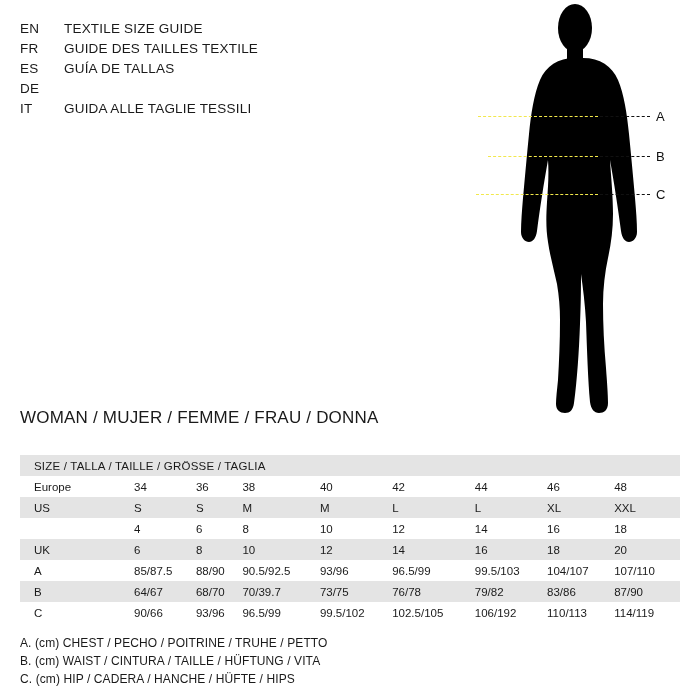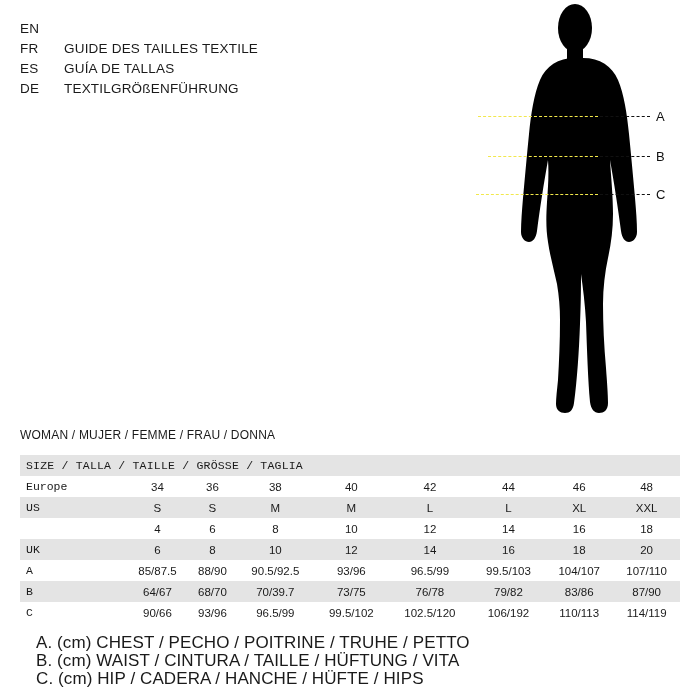--- a/index.html
+++ b/index.html
@@ -69,22 +69,22 @@
     position: absolute;
     font-size: 13px;
     font-weight: 400;
     color: #111;
   }
 
   
   .woman-head {
     position: absolute;
     left: 20px;
-    top: 428px;
-    font-size: 12px;
+    top: 408px;
+    font-size: 17px;
     letter-spacing: 0.2px;
     font-weight: 400;
   }
   table.size-table {
     position: absolute;
     left: 20px;
     top: 455px;
     width: 660px;
     border-collapse: collapse;
     font-size: 11.5px;
@@ -92,63 +92,64 @@
   table.size-table td {
     padding: 3px 0 3px 0;
     color: #1a1a1a;
     font-weight: 400;
     height: 15px;
   }
   table.size-table tr.shaded td {
     background: #e4e4e4;
   }
   table.size-table td.label {
-    padding-left: 6px;
+    padding-left: 14px;
     text-align: left;
     width: 100px;
-    font-family: Liberation Mono, monospace;
   }
   table.size-table td.val {
-    text-align: center;
   }
   tr.headrow td {
     letter-spacing: 0.2px;
   }
 
   
   .legend {
     position: absolute;
     left: 20px;
     top: 634px;
-    font-size: 17px;
+    font-size: 12px;
     line-height: 18px;
-    margin-left: 16px;
   }
   .legend div {
     letter-spacing: 0.1px;
   }
 </style>
 </head>
 <body>
 
 <div class="lang-block">
   <div class="lang-row">
     <span class="lang-code">EN</span>
+    <span class="lang-title">TEXTILE SIZE GUIDE</span>
   </div>
   <div class="lang-row">
     <span class="lang-code">FR</span>
     <span class="lang-title">GUIDE DES TAILLES TEXTILE</span>
   </div>
   <div class="lang-row">
     <span class="lang-code">ES</span>
     <span class="lang-title">GUÍA DE TALLAS</span>
   </div>
   <div class="lang-row">
     <span class="lang-code">DE</span>
-    <span class="lang-title">TEXTILGRÖßENFÜHRUNG</span>
+  </div>
+  <div class="lang-row">
+    <span class="lang-code">IT</span>
+    <span class="lang-title">GUIDA ALLE TAGLIE TESSILI</span>
   </div>
 </div>
 
 <div class="figure-wrap">
 
   <svg class="figure-svg" width="190" height="420" viewBox="0 0 190 420">
     <g fill="#000000">
 
       <ellipse cx="95" cy="26" rx="17" ry="24"></ellipse>
 
@@ -283,21 +284,21 @@
       <td class="val">83/86</td>
       <td class="val">87/90</td>
     </tr>
 
     <tr>
       <td class="label">C</td>
       <td class="val">90/66</td>
       <td class="val">93/96</td>
       <td class="val">96.5/99</td>
       <td class="val">99.5/102</td>
-      <td class="val">102.5/120</td>
+      <td class="val">102.5/105</td>
       <td class="val">106/192</td>
       <td class="val">110/113</td>
       <td class="val">114/119</td>
     </tr>
   </tbody>
 </table>
 
 <div class="legend">
   <div>A. (cm) CHEST / PECHO / POITRINE / TRUHE / PETTO</div>
   <div>B. (cm) WAIST / CINTURA / TAILLE / HÜFTUNG / VITA</div>

